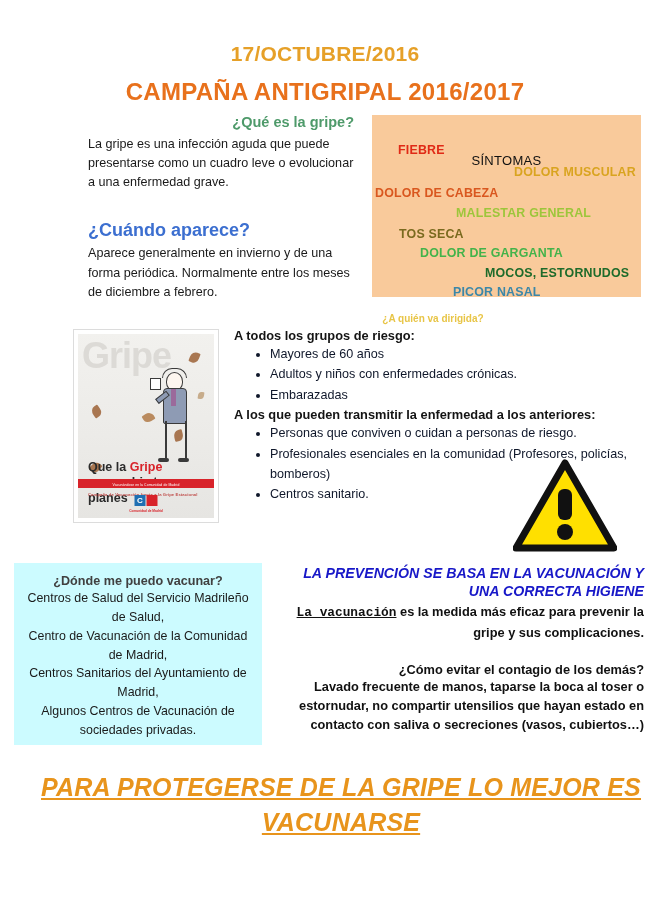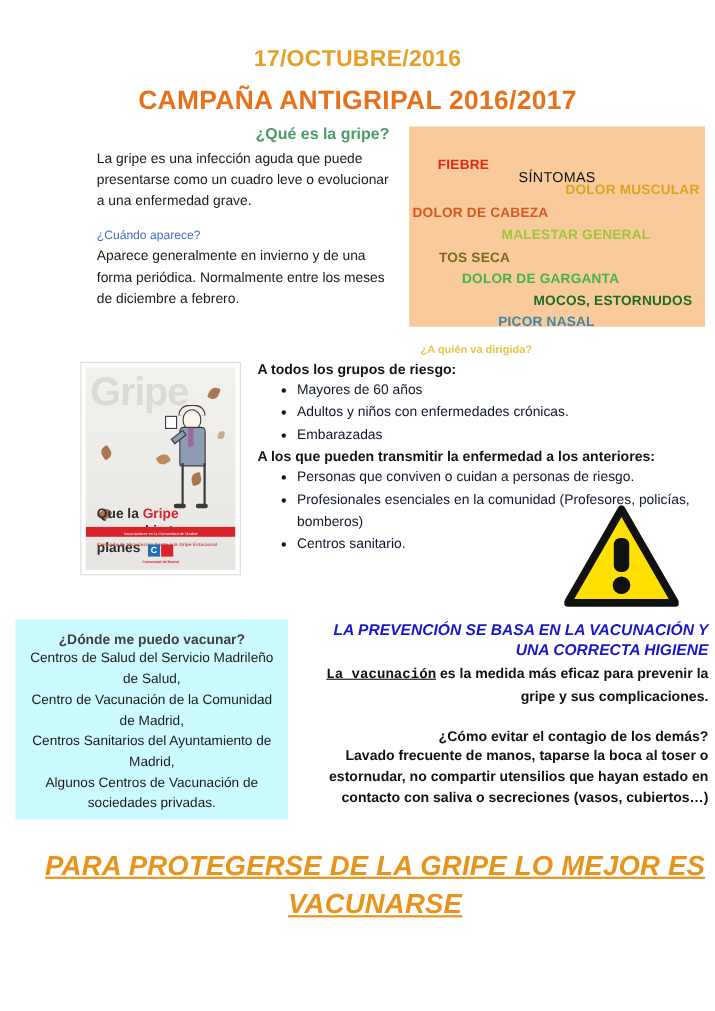--- a/index.html
+++ b/index.html
@@ -52,24 +52,24 @@
     width: 266px;
   }
   .q-green {
     text-align: right;
     font-size: 14.5px;
     font-weight: bold;
     color: #4E9A6A;
     margin: 0 0 5px 0;
   }
   .q-blue {
-    font-size: 11px;
-    font-weight: normal;
+    font-size: 18px;
+    font-weight: bold;
     color: #3C6FD0;
-    margin: 0 0 3px 0;
+    margin: 12px 0 3px 0;
   }
   .body-txt {
     font-size: 12.6px;
     line-height: 1.52;
     margin: 0;
     color: #1a1a1a;
   }
   .gap-block { height: 16px; }
 
   

